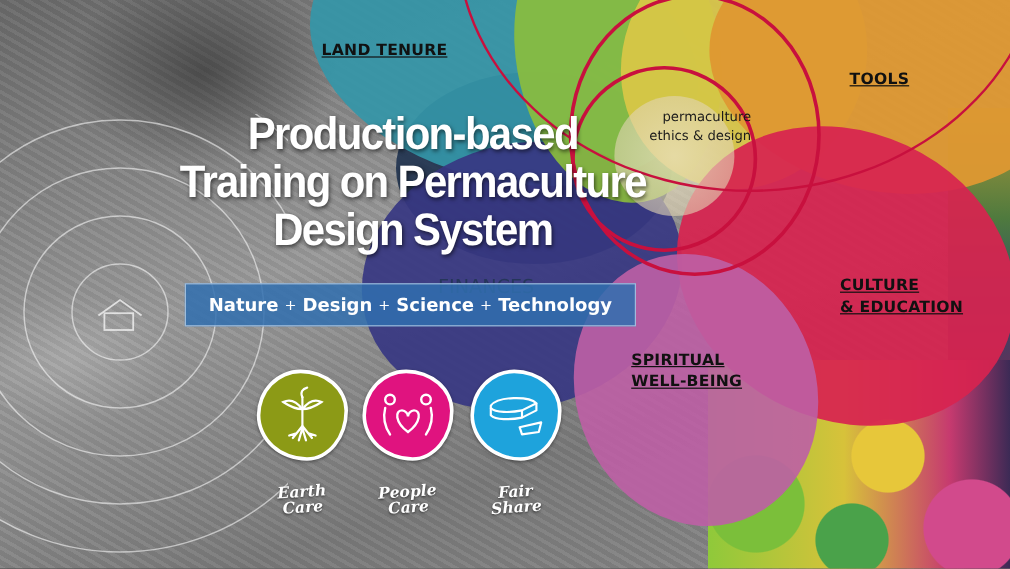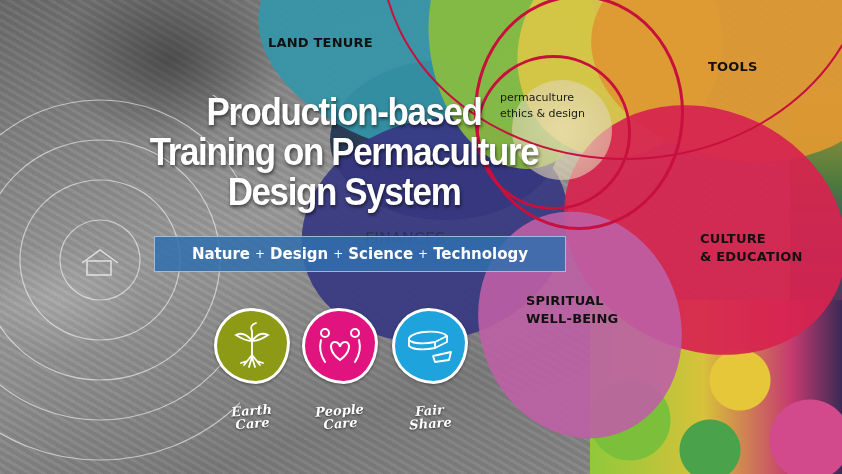--- a/index.html
+++ b/index.html
@@ -31,28 +31,28 @@
       linear-gradient(90deg,#8fc93a,#d7c23a 45%,#c63a6f 80%,#3b2a55);}
   .art2{position:absolute;left:790px;top:90px;width:60px;height:230px;
     background:linear-gradient(180deg,#b29a3a,#4f7a3e 40%,#2b4e6b 70%,#6b2a55);}
   .circle{position:absolute;border-radius:50%;border:3px solid #c8103e;box-sizing:border-box;}
   .c-outer{left:474px;top:-5px;width:210px;height:235px;}
   .c-inner{left:476px;top:55px;width:155px;height:155px;}
   .c-big{left:380px;top:-260px;width:490px;height:420px;border-width:2px;}
   .core{position:absolute;left:512px;top:80px;width:100px;height:100px;border-radius:50%;
     background:radial-gradient(circle,rgba(235,225,195,0.75),rgba(220,205,170,0.55));}
   .label{position:absolute;font-family:"DejaVu Sans",sans-serif;font-weight:bold;color:#111;
-    font-size:13px;line-height:18px;letter-spacing:0.2px;}
-  .core-text{position:absolute;left:500px;top:90px;width:126px;text-align:left;
+    font-size:13px;line-height:18px;letter-spacing:0.2px;text-decoration:underline;}
+  .core-text{position:absolute;left:500px;top:90px;width:126px;text-align:right;
     font-size:11px;line-height:16px;color:#1a1a1a;}
   .fin{position:absolute;left:365px;top:229px;font-size:16px;font-weight:normal;color:#1f3550;opacity:.8;}
   .title{position:absolute;left:84px;top:92px;width:520px;text-align:center;color:#fff;
     font-family:"Liberation Sans",sans-serif;font-weight:bold;font-size:38px;line-height:40px;
     letter-spacing:-1.5px;text-shadow:1px 2px 4px rgba(0,0,0,0.6);transform:scaleX(0.92);transform-origin:center;}
-  .tagline{position:absolute;left:154px;top:236px;width:412px;height:36px;
+  .tagline{position:absolute;left:154px;top:236px;width:376px;height:36px;
     background:rgba(48,110,175,0.85);border:1px solid rgba(200,220,240,0.7);box-sizing:border-box;
     color:#fff;font-family:"DejaVu Sans",sans-serif;font-weight:bold;font-size:15px;
     display:flex;align-items:center;justify-content:center;gap:5px;}
   .tagline .plus{font-size:12px;font-weight:normal;}
   .ethic{position:absolute;top:308px;width:80px;text-align:center;}
   .blob{width:70px;height:70px;margin:0 auto;border:3px solid #fff;border-radius:48% 52% 45% 55%/50% 45% 55% 50%;
     display:flex;align-items:center;justify-content:center;box-shadow:0 1px 3px rgba(0,0,0,.4);}
   .ethic-label{color:#fff;font-family:"DejaVu Serif",serif;font-style:italic;font-weight:bold;
     font-size:13px;line-height:13px;margin-top:20px;text-shadow:0 1px 2px rgba(0,0,0,.6);transform:rotate(-4deg);}
 </style>

